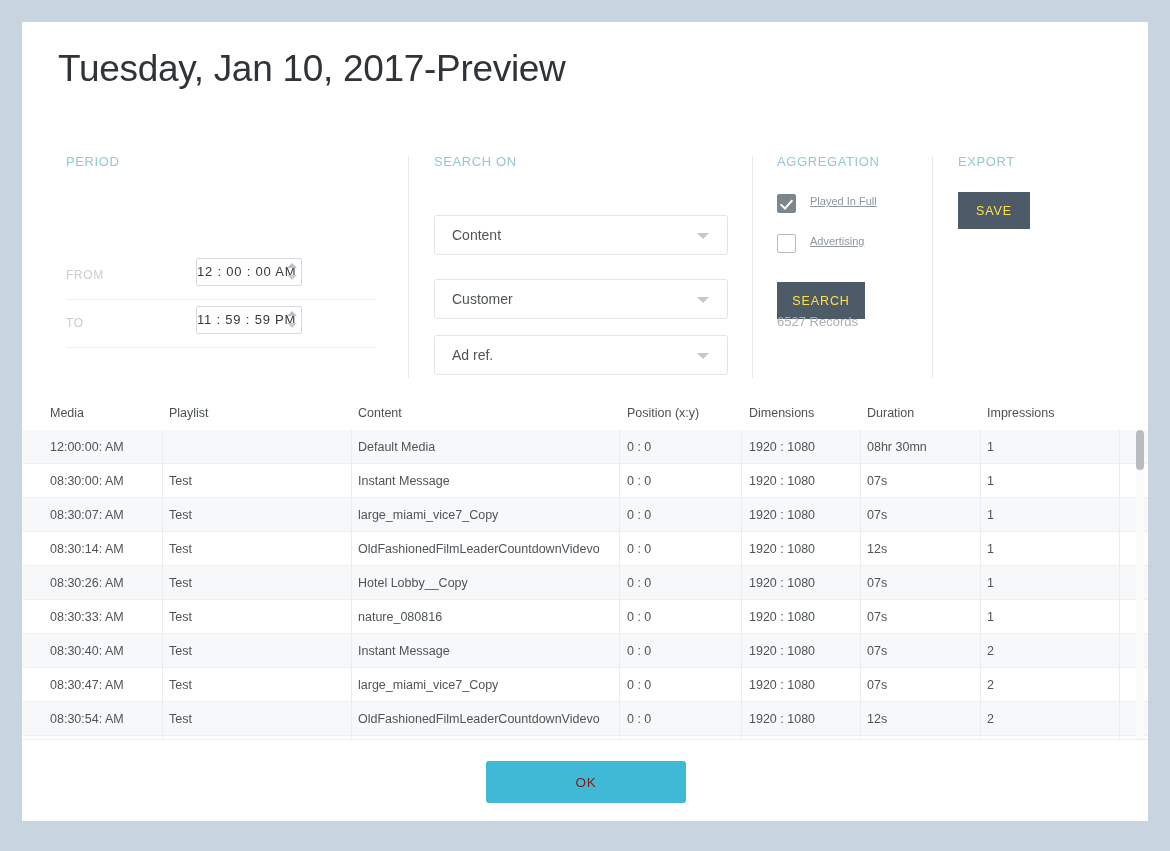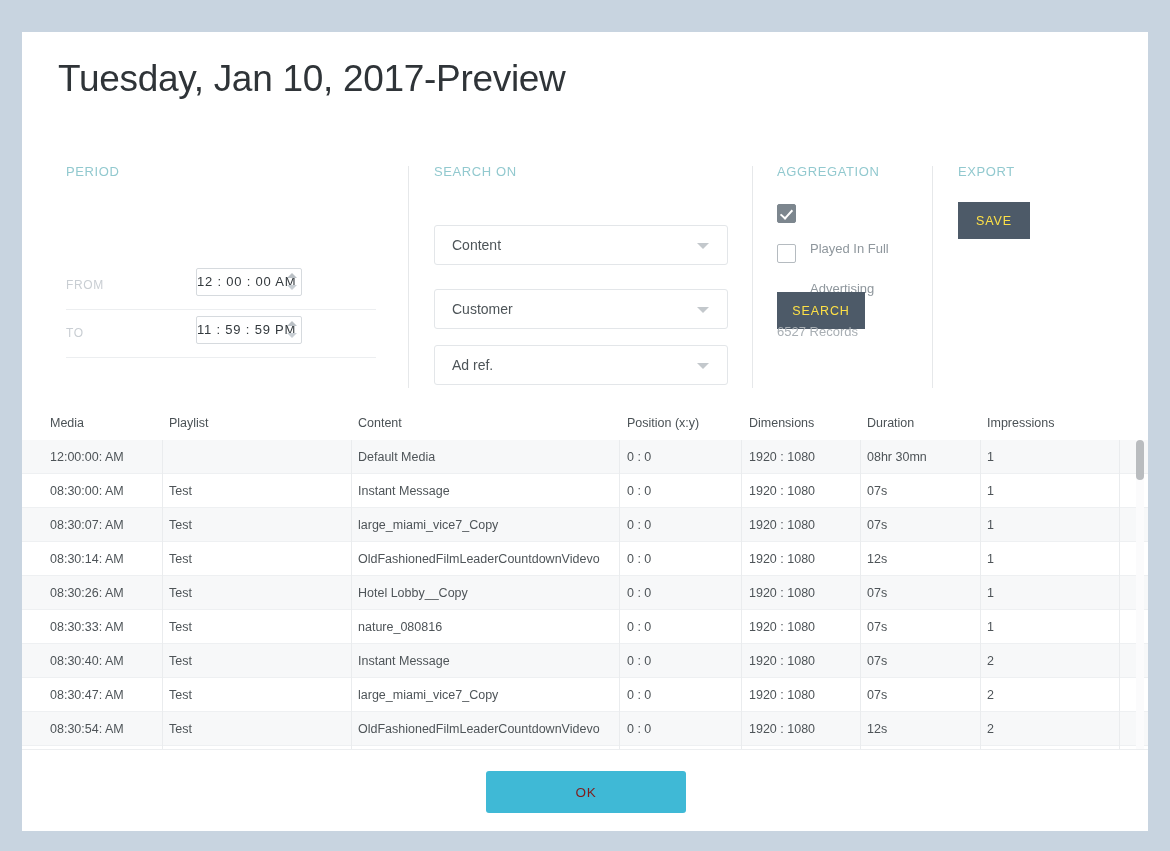--- a/index.html
+++ b/index.html
@@ -8,21 +8,21 @@
     width: 1170px;
     height: 851px;
     background: #c8d4e0;
     font-family: "Liberation Sans", sans-serif;
     overflow: hidden;
   }
 
   #card {
     position: absolute;
     left: 22px;
-    top: 32px;
+    top: 22px;
     width: 1126px;
     height: 799px;
     background: #ffffff;
   }
 
   
   #page-title {
     position: absolute;
     left: 36px;
     top: 26px;
@@ -196,24 +196,24 @@
     left: 5px; top: 2px;
     width: 5px; height: 10px;
     border: solid #ffffff;
     border-width: 0 2px 2px 0;
     transform: rotate(42deg);
   }
   .check-label {
     position: absolute;
     left: 33px;
     top: 1px;
-    font-size: 13px;
+    font-size: 11px;
     color: #8f979d;
-    white-space: nowrap;
-    margin-top: 36px;
+    text-decoration: underline;
+    white-space: nowrap;
   }
 
   .dark-btn {
     position: absolute;
     background: #4d5a68;
     color: #fde047;
     border: none;
     border-radius: 0;
     font-size: 12.5px;
     letter-spacing: 0.9px;

